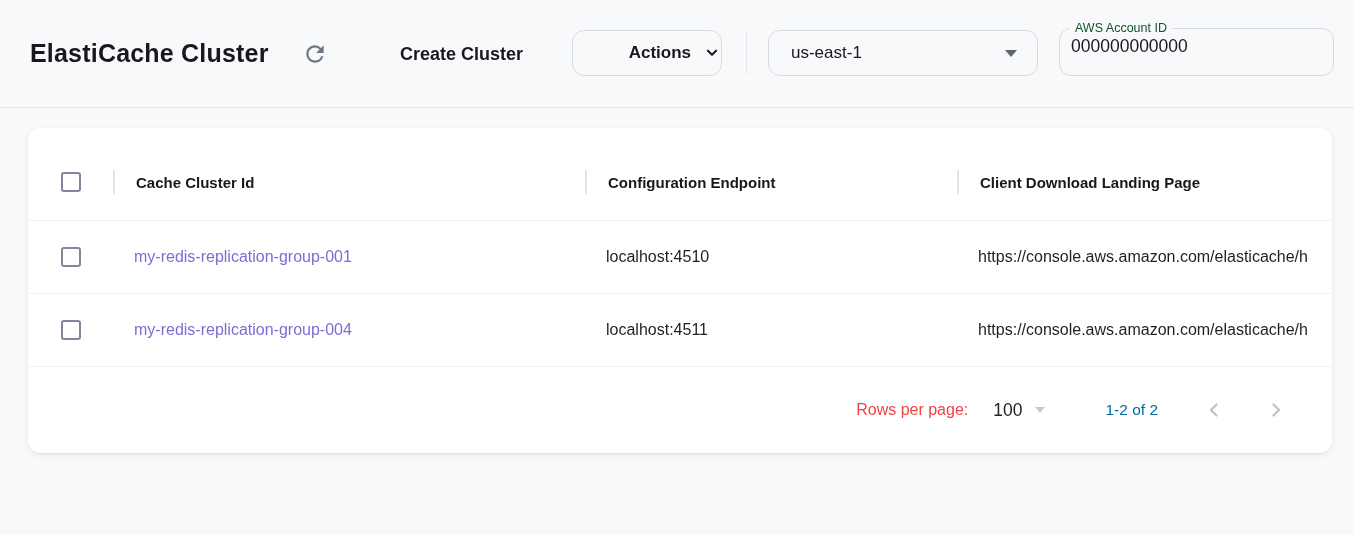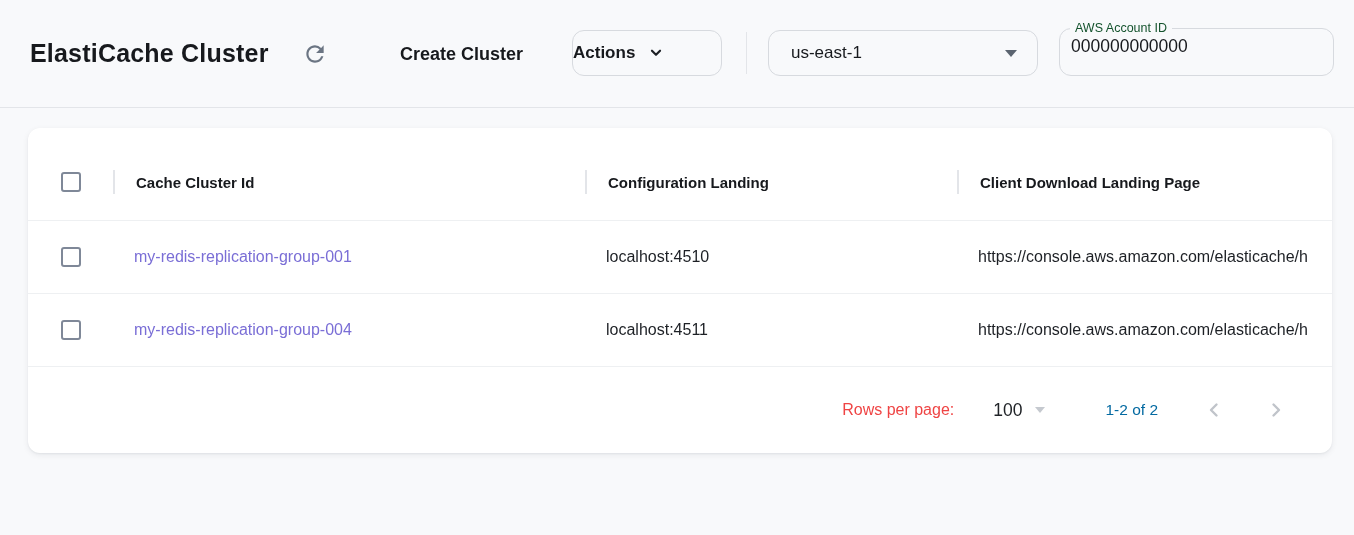--- a/index.html
+++ b/index.html
@@ -17,21 +17,21 @@
   
   .topbar{position:relative; height:108px; border-bottom:1px solid var(--divider);}
   .page-title{position:absolute; left:30px; top:39px; font-size:25px; font-weight:700; letter-spacing:.2px;}
   .icon-btn{position:absolute; background:none; border:none; cursor:pointer; display:flex; align-items:center; justify-content:center;}
   .refresh-btn{left:300px; top:39px; width:30px; height:30px;}
   .text-btn{position:absolute; background:none; border:none; cursor:pointer; font-family:inherit;
     font-size:18px; font-weight:700; color:var(--text);}
   .create-btn{left:400px; top:40px; height:28px;}
   .actions-btn{position:absolute; left:572px; top:30px; width:150px; height:46px;
     background:var(--page-bg); border:1px solid var(--border); border-radius:12px; cursor:pointer;
-    display:flex; align-items:center; justify-content:flex-start; gap:12px;
+    display:flex; align-items:center; justify-content:flex-end; gap:12px;
     font-family:inherit; font-size:17px; font-weight:700; color:var(--text);}
   .topbar-divider{position:absolute; left:746px; top:32px; width:1px; height:42px; background:var(--divider);}
   .region-select{position:absolute; left:768px; top:30px; width:270px; height:46px;
     border:1px solid var(--border); border-radius:12px; cursor:pointer;
     display:flex; align-items:center; padding:0 20px 0 22px; font-size:17px; color:var(--text);}
   .region-select .caret{margin-left:auto; width:0; height:0;
     border-left:6px solid transparent; border-right:6px solid transparent; border-top:7px solid #5b6470;}
   .account-field{position:absolute; left:1059px; top:22px; width:275px; height:54px;
     border:1px solid var(--border); border-radius:12px;}
   .account-field legend{font-size:12.5px; color:#14532d; padding:0 5px; margin-left:10px; line-height:12px;}
@@ -50,21 +50,21 @@
   .cell.c1{width:472px;} .cell.c2{width:372px;} .cell.c3{flex:1 1 auto;}
   .col-sep{width:2px; height:24px; background:var(--divider); flex:none;}
   .head-label{padding-left:21px; font-size:15px; font-weight:700; white-space:nowrap;}
   .cell-text{padding-left:21px; font-size:16px; color:#1d2025; white-space:nowrap;}
   a.cluster-link{padding-left:21px; font-size:16px; color:var(--link); text-decoration:none; white-space:nowrap; cursor:pointer;}
   
   .grid-footer{margin-top:auto; height:87px; border-top:1px solid var(--row-divider);
     display:flex; align-items:center; justify-content:flex-end; padding-right:42px;}
   .rpp-label{font-size:16px; color:#ef4444;}
   .rpp-select{display:flex; align-items:center; gap:13px; margin-left:25px; cursor:pointer;}
-  .rpp-value{font-size:17.5px; color:#212428;margin-left:14px;}
+  .rpp-value{font-size:17.5px; color:#212428;}
   .rpp-caret{width:0; height:0; border-left:5.5px solid transparent; border-right:5.5px solid transparent;
     border-top:6px solid #c5c9cf;}
   .range-label{font-size:15.5px; color:#0369a1; margin-left:60px;}
   .pager-btn{background:none; border:none; cursor:default; margin-left:34px; width:28px; height:28px;
     display:flex; align-items:center; justify-content:center;}
   .pager-btn:first-of-type{margin-left:42px;}
 </style>
 </head>
 <body>
 
@@ -108,21 +108,21 @@
   <div class="grid-header">
     <div class="cell-check">
       <span class="checkbox"></span>
     </div>
     <div class="cell c1">
       <span class="col-sep"></span>
       <span class="head-label">Cache Cluster Id</span>
     </div>
     <div class="cell c2">
       <span class="col-sep"></span>
-      <span class="head-label">Configuration Landing</span>
+      <span class="head-label">Configuration Endpoint</span>
     </div>
     <div class="cell c3">
       <span class="col-sep"></span>
       <span class="head-label">Client Download Landing Page</span>
     </div>
   </div>
 
   <div class="grid-row">
     <div class="cell-check">
       <span class="checkbox"></span>

